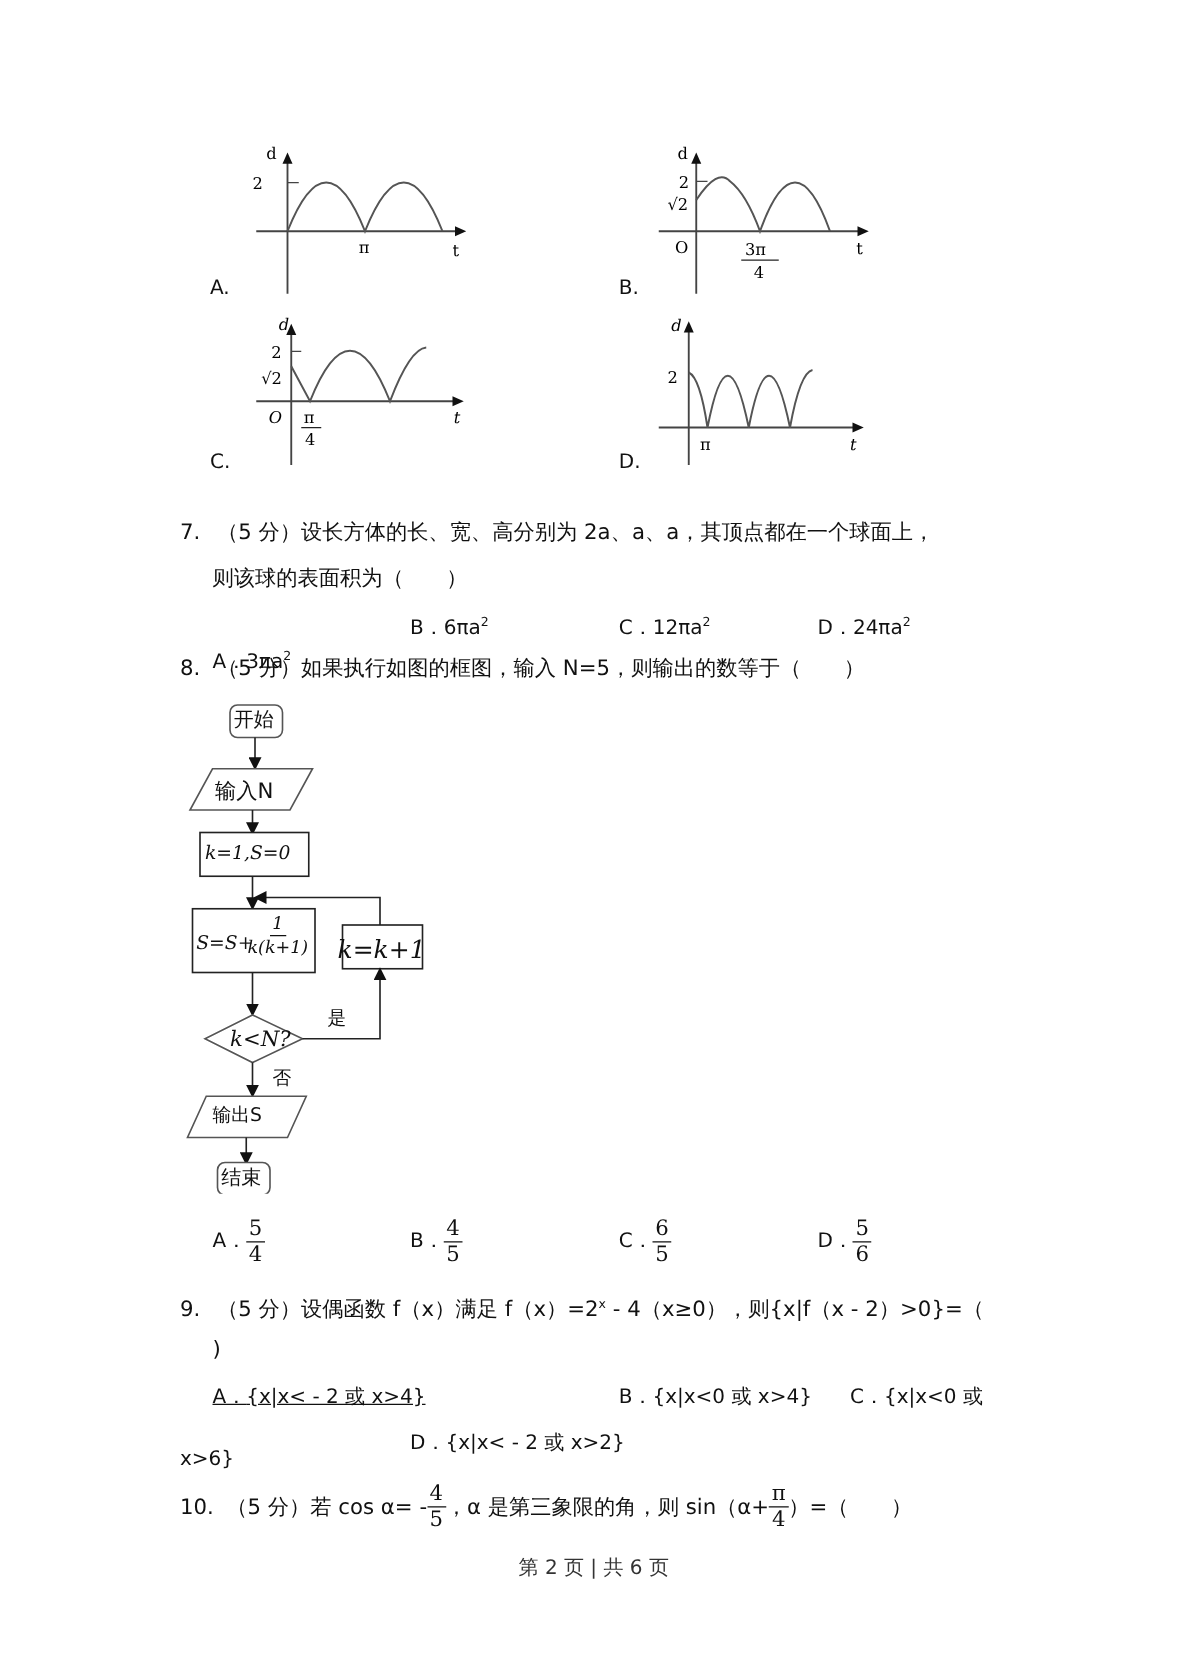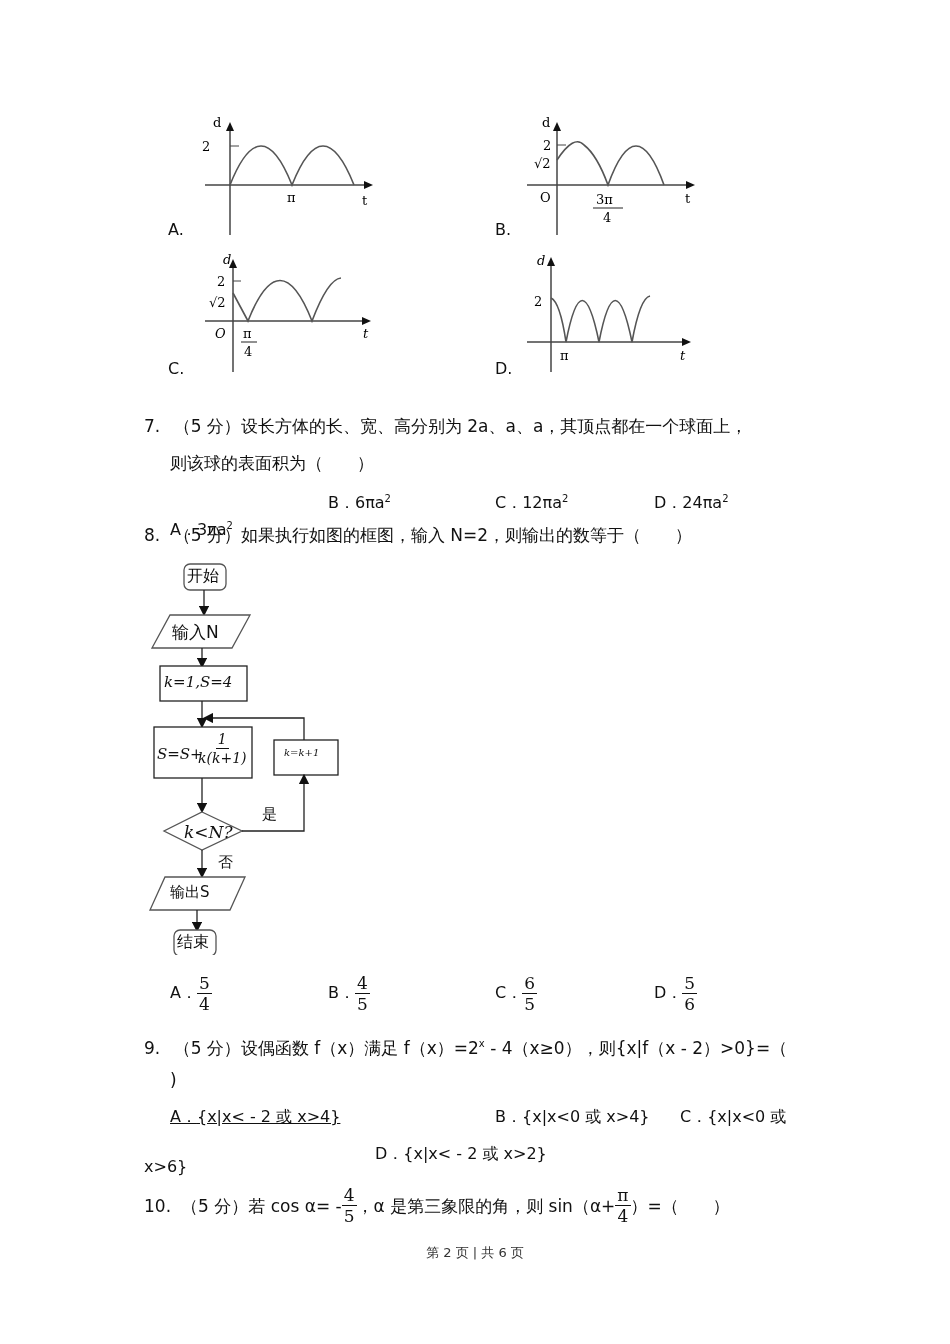--- a/index.html
+++ b/index.html
@@ -8,21 +8,21 @@
   .abs { position:absolute; }
   .txt { font-size:17px; line-height:24px; white-space:nowrap; }
   .opt-label { font-size:16px; }
   .frac { display:inline-flex; flex-direction:column; align-items:center; vertical-align:middle;
           font-family:"DejaVu Serif","Liberation Serif",serif; font-size:17px; line-height:20px; }
   .frac .num { border-bottom:1px solid #111; padding:0 2px; }
   .frac .den { padding:0 2px; }
   sup { font-size:10px; }
   svg text { font-family:"DejaVu Serif","Liberation Serif",serif; }
   .fc-text { font-family:"DejaVu Serif","Liberation Serif",serif; font-style:italic; }
-  .footer { font-size:13px; color:#333; }
+  .footer { font-size:16px; color:#333; }
 </style>
 </head>
 <body>
 
 <div class="abs" style="left:165px;top:110px;width:220px;height:130px;">
   <svg width="220" height="130">
     <line x1="40" y1="75" x2="205" y2="75" stroke="#444" stroke-width="1.5"></line>
     <polygon points="208,75 199,71 199,79" fill="#111"></polygon>
     <line x1="65" y1="125" x2="65" y2="15" stroke="#444" stroke-width="1.5"></line>
     <polygon points="65,12 61,21 69,21" fill="#111"></polygon>
@@ -105,21 +105,21 @@
 </div>
 <div class="abs txt opt-label" style="left:495px;top:487px;">
   <span>C．</span><span>12πa</span><sup>2</sup>
 </div>
 <div class="abs txt opt-label" style="left:654px;top:487px;">
   <span>D．</span><span>24πa</span><sup>2</sup>
 </div>
 
 <div class="abs txt" style="left:144px;top:523px;">
   <span>8.</span>
-  <span style="margin-left:8px;">（5 分）</span><span>如果执行如图的框图，输入 N=2，则输出的数等于（　　）</span>
+  <span style="margin-left:8px;">（5 分）</span><span>如果执行如图的框图，输入 N=5，则输出的数等于（　　）</span>
 </div>
 
 <div class="abs" style="left:140px;top:555px;width:220px;height:400px;">
   <svg width="220" height="400">
     <defs>
       <marker id="arr" markerWidth="8" markerHeight="8" refX="4" refY="4" orient="auto">
         <polygon points="0,0 8,4 0,8" fill="#111"></polygon>
       </marker>
     </defs>
 
@@ -143,27 +143,27 @@
     <polyline points="102,276 164,276 164,224" fill="none" stroke="#222" stroke-width="1.3" marker-end="url(#arr)"></polyline>
     <line x1="62" y1="295" x2="62" y2="318" stroke="#222" stroke-width="1.3" marker-end="url(#arr)"></line>
 
     <polygon points="25,322 105,322 90,355 10,355" fill="#fff" stroke="#555" stroke-width="1.3"></polygon>
     <line x1="57" y1="355" x2="57" y2="372" stroke="#222" stroke-width="1.3" marker-end="url(#arr)"></line>
 
     <rect x="34" y="375" width="42" height="26" rx="6" fill="#fff" stroke="#555" stroke-width="1.3"></rect>
   </svg>
   <span class="abs" style="left:47px;top:11px;font-size:16px;font-family:Liberation Mono, monospace;">开始</span>
   <span class="abs" style="left:32px;top:66px;font-size:17px;">输入N</span>
-  <span class="abs fc-text" style="left:24px;top:118px;font-size:15px;">k=1,S=4</span>
+  <span class="abs fc-text" style="left:24px;top:118px;font-size:15px;">k=1,S=0</span>
   <span class="abs fc-text" style="left:17px;top:190px;font-size:15px;">S=S+</span>
   <span class="abs frac" style="left:56px;top:175px;font-size:14px;line-height:18px;font-style:italic;">
     <span class="num">1</span>
     <span class="den">k(k+1)</span>
   </span>
-  <span class="abs fc-text" style="left:144px;top:192px;font-size:10px;">k=k+1</span>
+  <span class="abs fc-text" style="left:130px;top:192px;font-size:20px;">k=k+1</span>
   <span class="abs fc-text" style="left:44px;top:267px;font-size:17px;">k&lt;N?</span>
   <span class="abs" style="left:122px;top:250px;font-size:15px;">是</span>
   <span class="abs" style="left:78px;top:298px;font-size:15px;">否</span>
   <span class="abs" style="left:30px;top:328px;font-size:15px;">输出S</span>
   <span class="abs" style="left:37px;top:377px;font-size:16px;">结束</span>
 </div>
 
 <div class="abs txt opt-label" style="left:170px;top:973px;">
   <span>A．</span><span class="frac">
       <span class="num">5</span>
@@ -198,21 +198,21 @@
 <div class="abs txt opt-label" style="left:170px;top:1105px;text-decoration:underline;">
   <span>A．</span><span>{x|x&lt; - 2 或 x&gt;4}</span>
 </div>
 <div class="abs txt opt-label" style="left:495px;top:1105px;">
   <span>B．</span><span>{x|x&lt;0 或 x&gt;4}</span>
 </div>
 <div class="abs txt opt-label" style="left:680px;top:1105px;">
   <span>C．</span><span>{x|x&lt;0 或</span>
 </div>
 <div class="abs txt opt-label" style="left:144px;top:1155px;">x&gt;6}</div>
-<div class="abs txt opt-label" style="left:328px;top:1142px;margin-left:47px;">
+<div class="abs txt opt-label" style="left:328px;top:1142px;">
   <span>D．</span><span>{x|x&lt; - 2 或 x&gt;2}</span>
 </div>
 
 <div class="abs txt" style="left:144px;top:1185px;display:flex;align-items:center;">
   <span>10.</span>
   <span style="margin-left:10px;">（5 分）</span>
     <span>若 cos α= - </span>
     <span class="frac">
       <span class="num">4</span>
       <span class="den">5</span>

